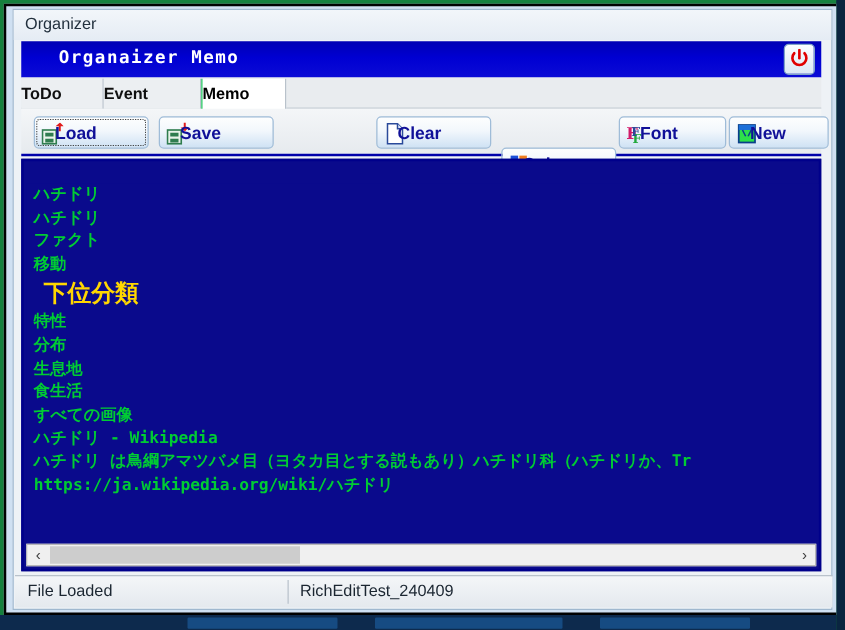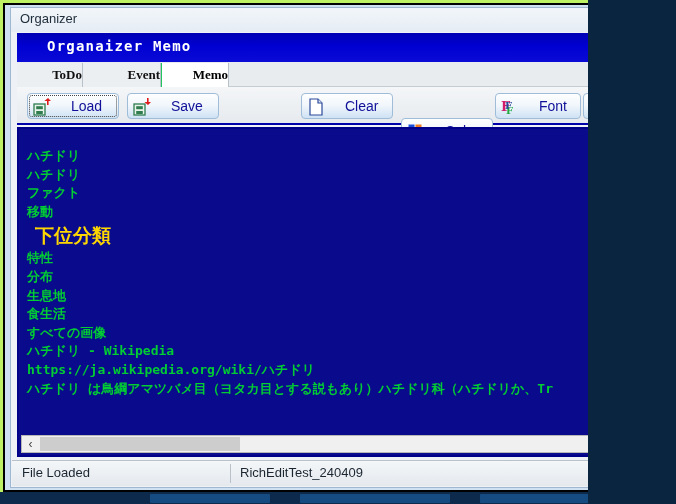--- a/index.html
+++ b/index.html
@@ -5,22 +5,22 @@
   html, body {
     margin: 0; padding: 0;
     width: 676px; height: 504px;
     overflow: hidden;
     background: #0a2540;
     font-family: "Liberation Sans", sans-serif;
   }
 
   #screen {
     position: relative;
-    width: 588px; height: 504px;
-    background: #bef264;
+    width: 669px; height: 504px;
+    background: #15803d;
     overflow: hidden;
   }
 
   
   .desktop-bottom {
     position: absolute;
     left: 0; bottom: 0;
     width: 676px; height: 12px;
     background: #0d2a4d;
   }
@@ -103,26 +103,26 @@
     left: 6px; top: 54px;
     width: 640px; height: 25px;
     background: #e9ecef;
     border-bottom: 1px solid #c4ccd4;
     box-sizing: border-box;
   }
   .tab {
     position: absolute;
     top: 1px; height: 24px;
     box-sizing: border-box;
-    font-family: Liberation Serif, serif;
+    font-family: Liberation Sans, sans-serif;
     font-size: 13px;
     font-weight: bold;
     color: #101010;
     line-height: 23px;
-    text-align: right;
+    text-align: left;
     cursor: pointer;
     background: #eceff2;
     border-right: 1px solid #b9c2cb;
   }
   .tab.active {
     background: #ffffff;
     color: #000000;
     height: 25px;
     border-right: 1px solid #b9c2cb;
     border-left: 1px solid #22c55e;
@@ -145,23 +145,23 @@
     border-radius: 4px;
     box-sizing: border-box;
     cursor: pointer;
     color: #1010a0;
     font-size: 14px;
     font-weight: bold;
     white-space: nowrap;
   }
   .tbtn .lbl {
     position: absolute;
-    left: 43px; top: 4px;
+    left: 16px; top: 4px;
     font-family: "Liberation Sans", sans-serif;
-    font-weight: normal;
+    font-weight: bold;
     font-size: 14px;
     color: #101098;
   }
   .tbtn.focused::after {
     content: "";
     position: absolute;
     left: 1px; top: 1px; right: 1px; bottom: 1px;
     border: 1px dotted #444;
     border-radius: 3px;
   }
@@ -375,22 +375,22 @@
             <div class="line">ハチドリ</div>
             <div class="line">ファクト</div>
             <div class="line">移動</div>
             <div class="line big">下位分類</div>
             <div class="line">特性</div>
             <div class="line">分布</div>
             <div class="line">生息地</div>
             <div class="line">食生活</div>
             <div class="line">すべての画像</div>
             <div class="line">ハチドリ - Wikipedia</div>
+            <div class="line">ハチドリ は鳥綱アマツバメ目（ヨタカ目とする説もあり）ハチドリ科（ハチドリか、Tr</div>
             <div class="line">https://ja.wikipedia.org/wiki/ハチドリ</div>
-            <div class="line">ハチドリ は鳥綱アマツバメ目（ヨタカ目とする説もあり）ハチドリ科（ハチドリか、Tr</div>
           </div>
 
         <div class="hscroll">
           <div class="hs-arrow left">‹</div>
           <div class="hs-thumb"></div>
           <div class="hs-arrow right">›</div>
         </div>
       </div>
 
       <div class="statusbar">

